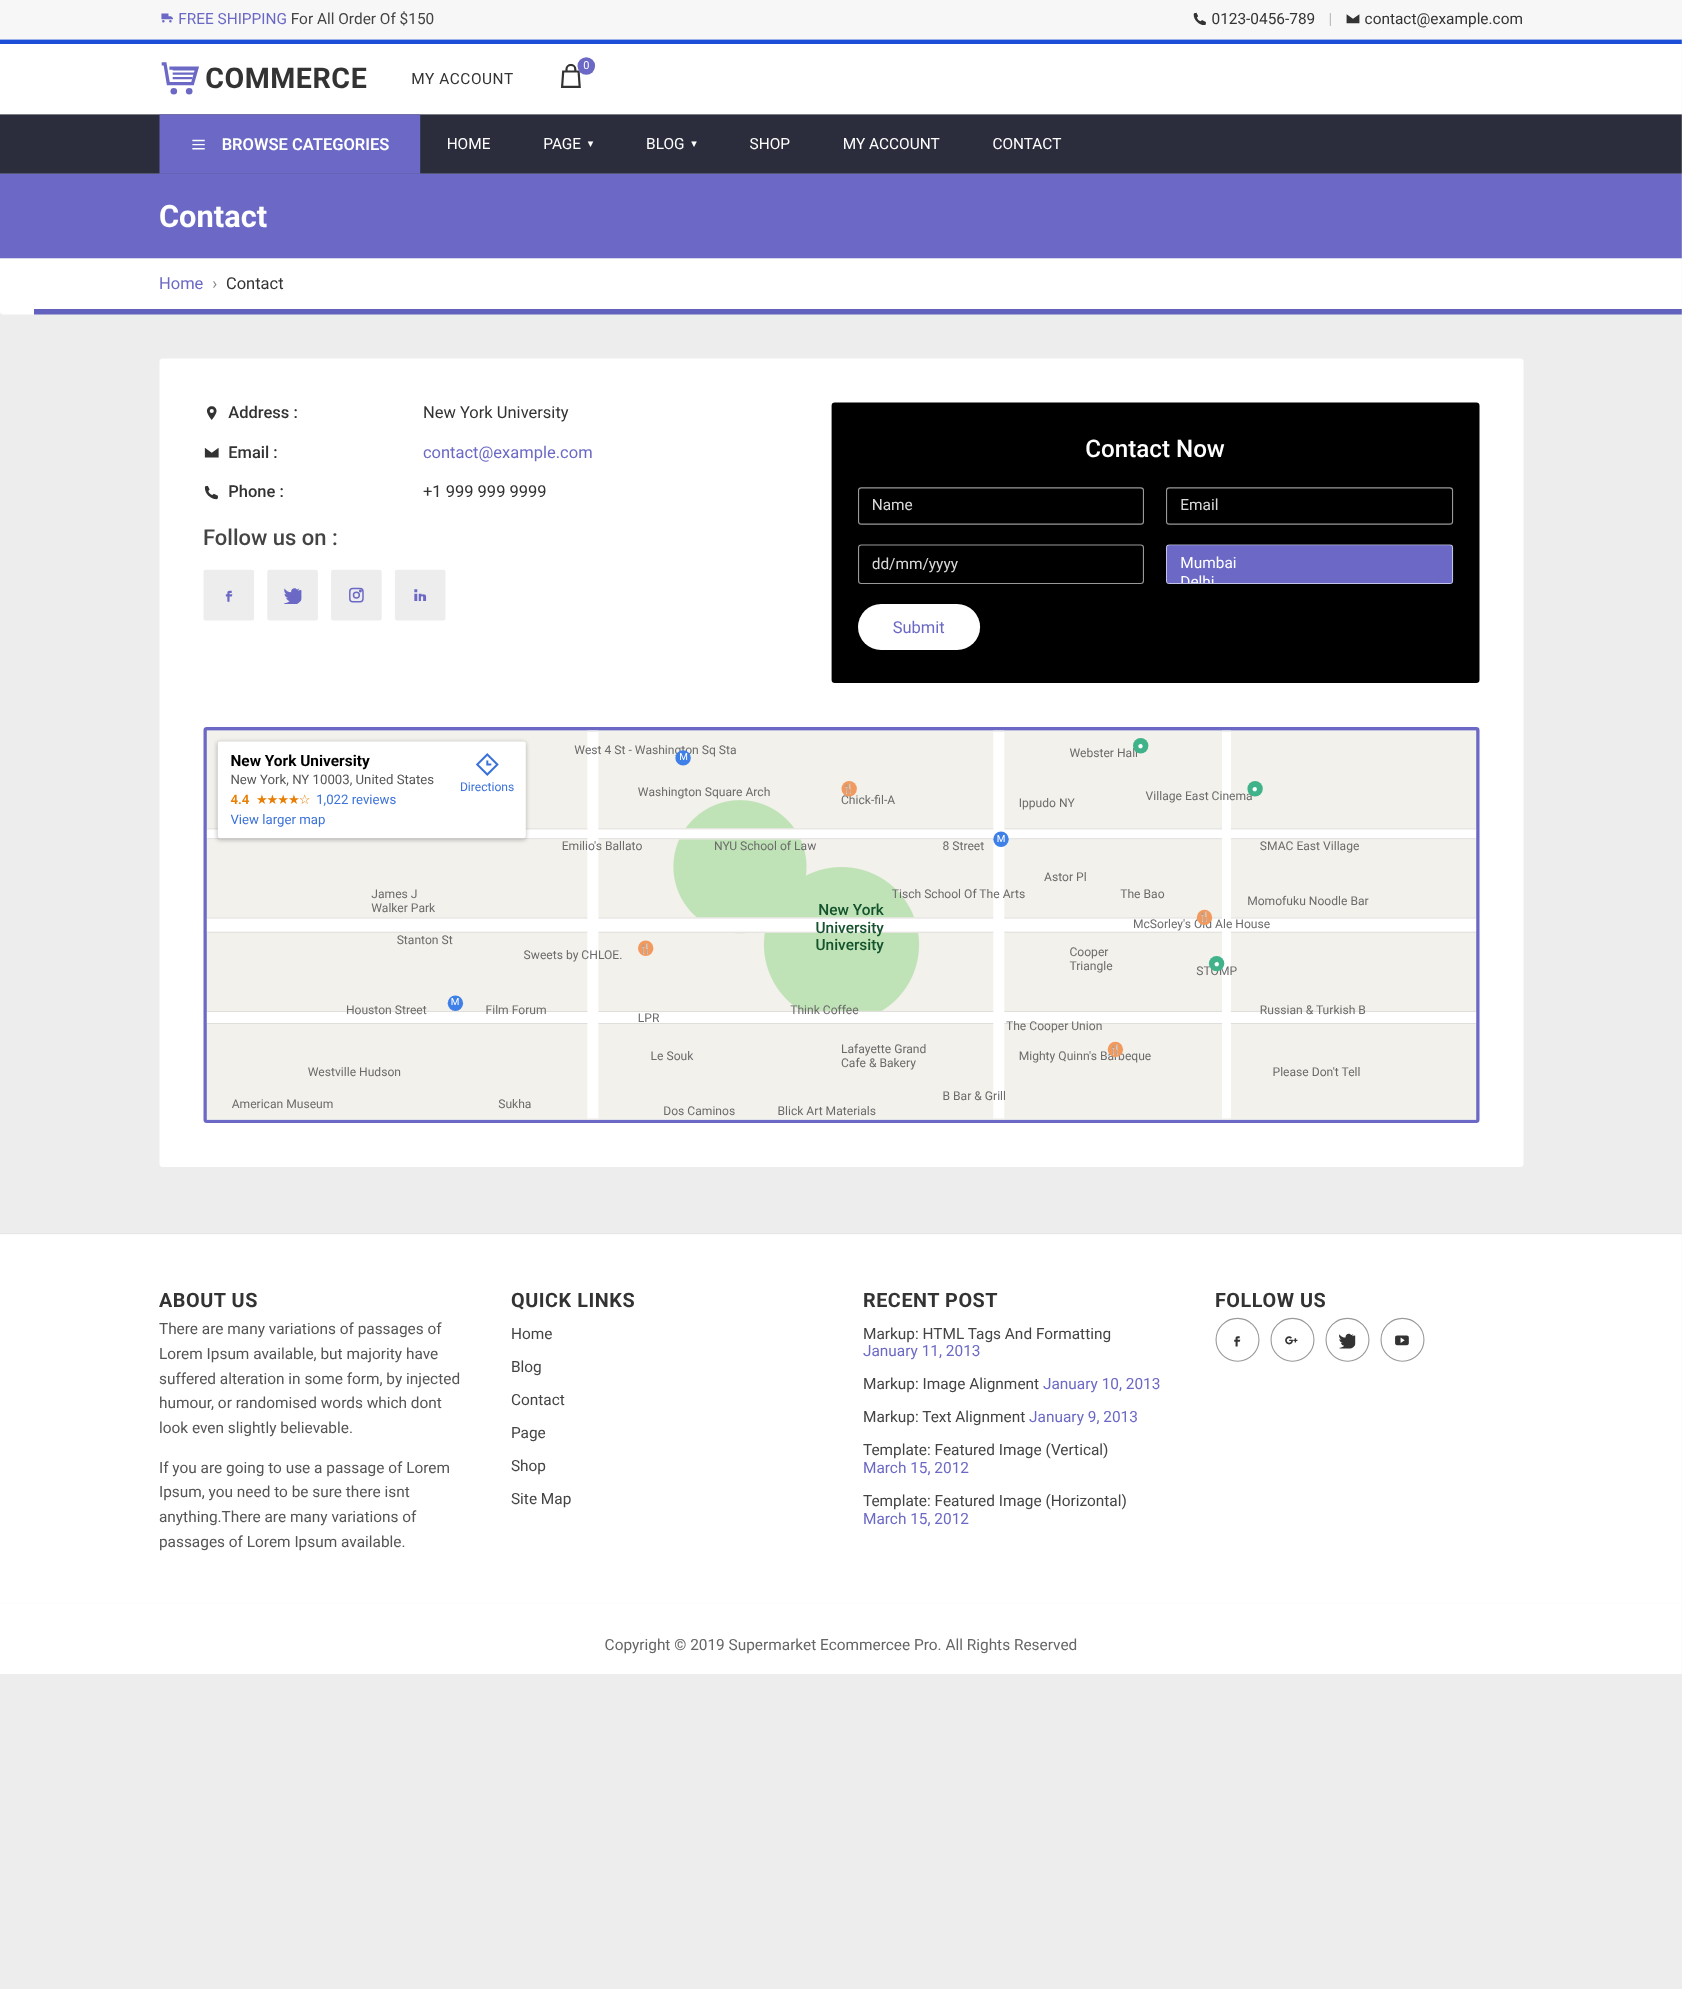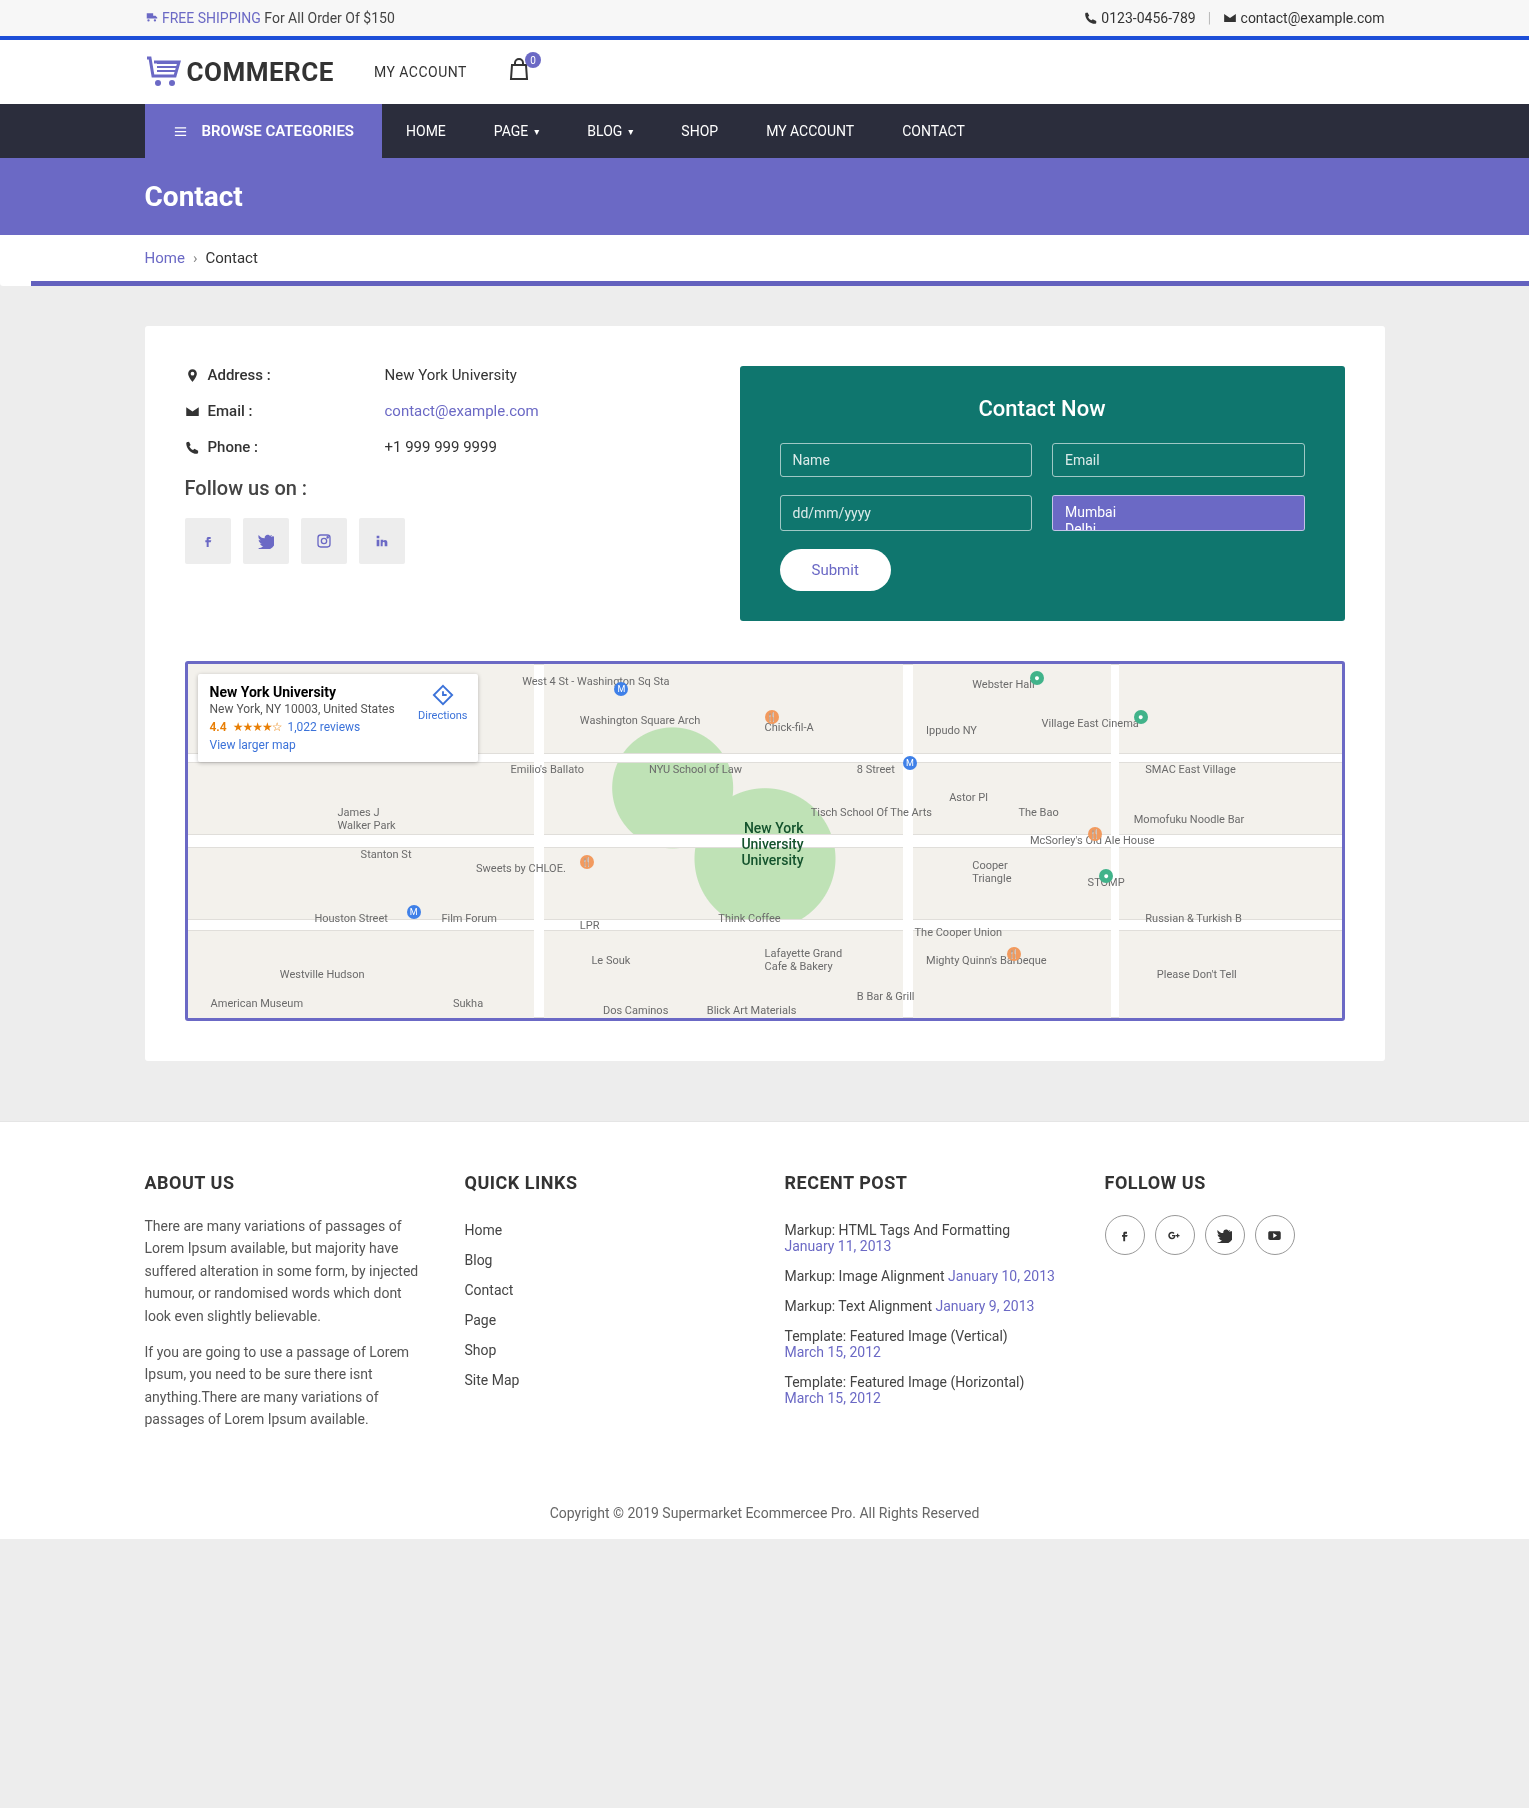--- a/index.html
+++ b/index.html
@@ -43,21 +43,21 @@
 .card{background:#fff;border-radius:3px;padding:40px;box-shadow:0 0 0 rgba(0,0,0,0)}
 .contact-top{display:flex;gap:30px}
 .contact-info{flex:1}
 .info-row{display:flex;margin-bottom:18px;font-size:15px;color:#333}
 .info-label{width:200px;font-weight:500;display:flex;align-items:center;gap:8px}
 .info-val{color:#333}
 .info-val.link{color:#6b69c5}
 .follow-h{font-size:20px;color:#444;margin:20px 0 18px;font-weight:500}
 .social-row{display:flex;gap:12px}
 .social-btn{width:46px;height:46px;background:#ededed;border:none;color:#6b69c5;font-size:16px;display:flex;align-items:center;justify-content:center;cursor:pointer;border-radius:2px}
-.contact-form-box{flex:1;background:#0f766e;border-radius:3px;padding:30px 40px;color:#fff}
+.contact-form-box{flex:1;background:#000000;border-radius:3px;padding:30px 24px;color:#fff}
 .cf-title{text-align:center;font-size:22px;font-weight:500;margin-bottom:22px}
 .cf-row{display:flex;gap:20px;margin-bottom:18px}
 .cf-row>*{flex:1}
 .cf-input{width:100%;background:transparent;border:1px solid rgba(255,255,255,.6);color:#fff;padding:8px 12px;font-size:14px;border-radius:3px;outline:none}
 .cf-input::placeholder{color:rgba(255,255,255,.85)}
 select.cf-input{background:#6b69c5;color:#fff}
 select.cf-input option{background:#6b69c5}
 textarea.cf-input{height:80px;resize:vertical;font-family:inherit}
 .cf-submit{background:#fff;color:#6b69c5;border:none;padding:12px 32px;border-radius:24px;font-size:15px;cursor:pointer}
 .map-box{margin-top:40px;border:3px solid #6b69c5;border-radius:3px;height:360px;position:relative;background:#e8ecef;overflow:hidden}
@@ -78,21 +78,21 @@
 .map-road{position:absolute;background:#fff;border-top:1px solid #e0deda;border-bottom:1px solid #e0deda}
 .map-label{position:absolute;font-size:11px;color:#6b6b6b;white-space:nowrap}
 .map-pin{position:absolute;width:14px;height:14px;border-radius:50%;display:flex;align-items:center;justify-content:center;color:#fff;font-size:9px}
 .pin-food{background:#f29a5e}
 .pin-metro{background:#3f80e8}
 .pin-place{background:#41b38a}
 .map-center{position:absolute;left:48%;top:44%;text-align:right;color:#14532d;font-size:14px;font-weight:500}
 footer{background:#fff;border-top:1px solid #e5e5e5;padding:50px 0 30px}
 .footer-cols{display:flex;gap:40px}
 .fcol{flex:1}
-.fcol h3{font-size:18px;font-weight:700;color:#333;margin-bottom:22px;letter-spacing:.5px}
+.fcol h3{font-size:18px;font-weight:700;color:#333;margin-bottom:5px;letter-spacing:.5px}
 .fcol p{font-size:14px;color:#555;line-height:1.6;margin-bottom:14px}
 .fcol ul{list-style:none}
 .fcol li{font-size:14px;color:#444;padding:7px 0}
 .fcol li a{color:#444}
 .fcol li .date{color:#6b69c5}
 .follow-circle-row{display:flex;gap:10px}
 .follow-circle{width:40px;height:40px;border:1px solid #999;border-radius:50%;display:flex;align-items:center;justify-content:center;color:#333;font-size:15px;cursor:pointer;background:transparent}
 .copyright{text-align:center;padding:30px 0 18px;font-size:14px;color:#666;background:#fff}
 .icon{width:1em;height:1em;display:inline-block;vertical-align:-0.125em}
 </style>

